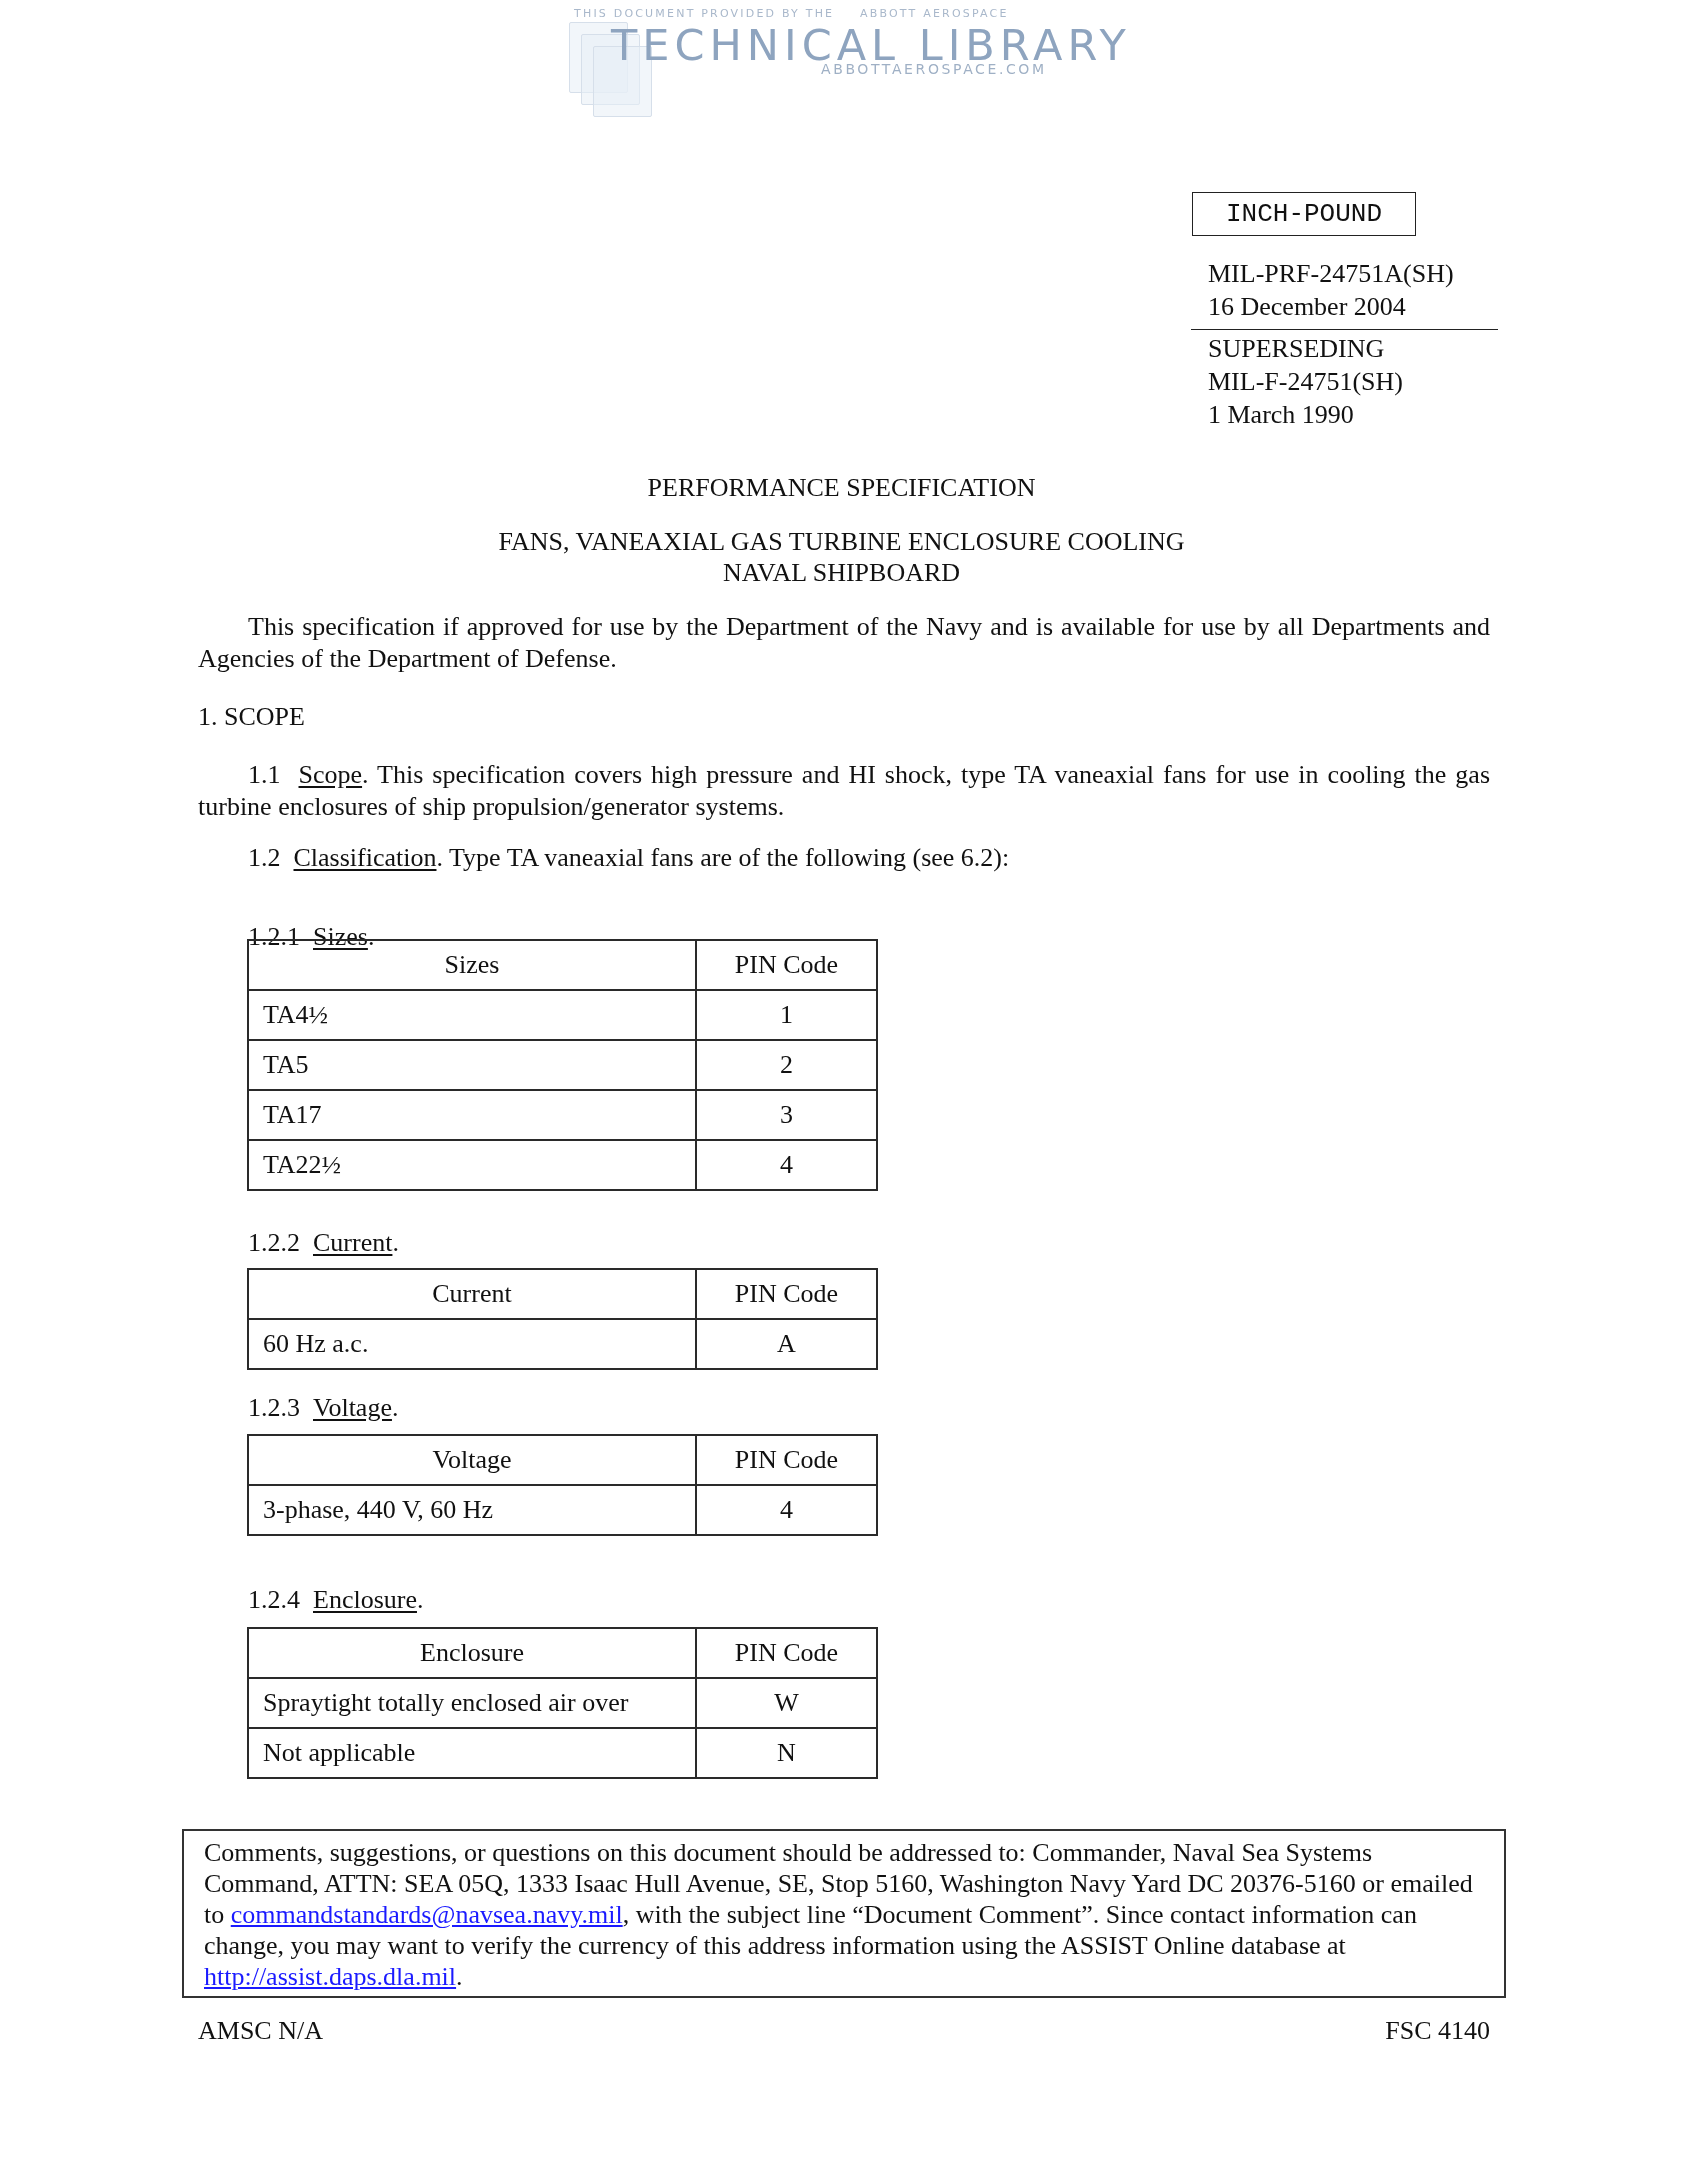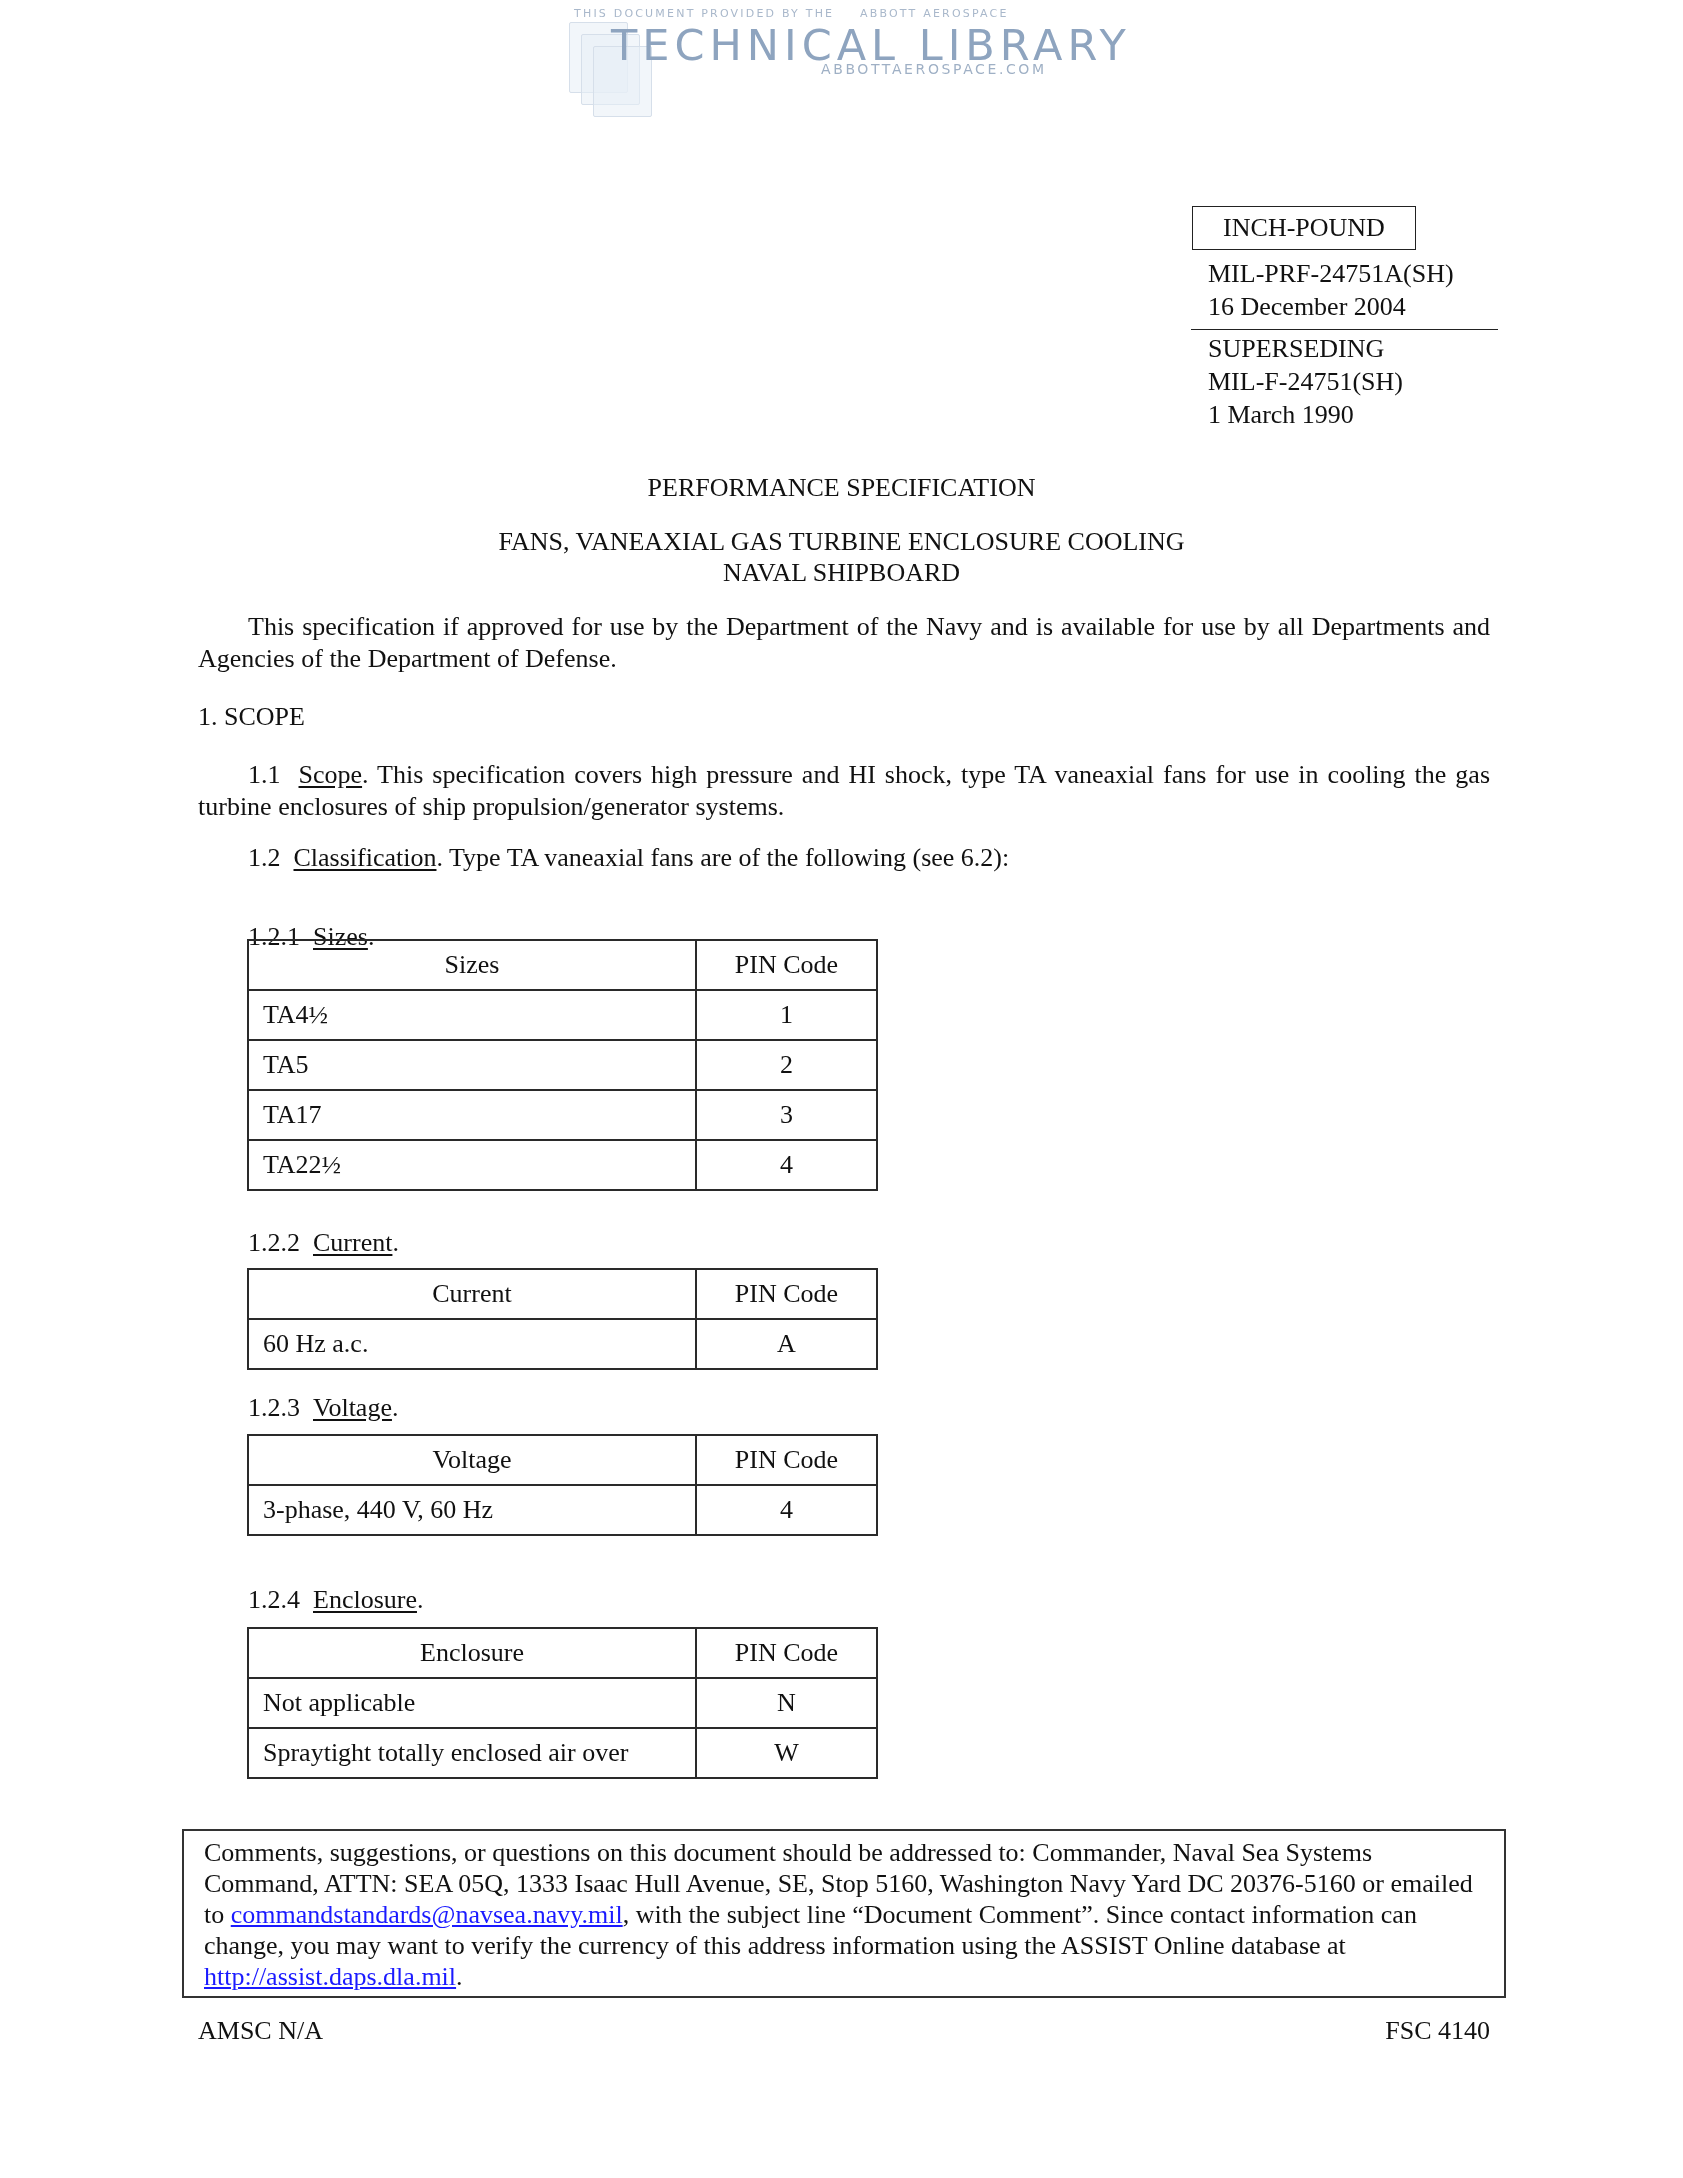--- a/index.html
+++ b/index.html
@@ -36,23 +36,23 @@
       letter-spacing: 5px; color: #8ea4bf; white-space: nowrap; font-weight: normal; text-align: center;
     }
     .logo-line3 {
       position: absolute; left: 252px; top: 57px;
       font-family: "DejaVu Sans", sans-serif; font-size: 14px;
       letter-spacing: 2.6px; color: #9fb0c5; white-space: nowrap;
     }
 
     
     .inch-box {
-      left: 1192px; top: 206px; width: 224px; height: 44px;
+      left: 1192px; top: 192px; width: 224px; height: 44px;
       border: 1.5px solid #222; box-sizing: border-box;
-      font-size: 26px; text-align: center; line-height: 42px;
+      font-size: 26px; text-align: center; line-height: 42px; font-family: Liberation Mono, monospace;
     }
     .id-block { left: 1208px; top: 257px; font-size: 26px; line-height: 33px; }
     .id-rule { left: 1191px; top: 329px; width: 307px; height: 0; border-top: 1.5px solid #222; }
     .sup-block { left: 1208px; top: 332px; font-size: 26px; line-height: 33px; }
 
     .center-line {
       left: 0; width: 1683px; text-align: center; font-size: 26px;
     }
 
     .para {
@@ -196,27 +196,27 @@
 <div class="abs sub" style="top:1585px;">
   <span>1.2.4</span>&nbsp;&nbsp;<u>Enclosure</u>.
 </div>
 <table class="pin" style="top:1627px;">
   <tbody>
       <tr>
     <th class="c1">Enclosure</th>
     <th class="c2">PIN Code</th>
   </tr>
   <tr>
+    <td class="c1">Spraytight totally enclosed air over</td>
+    <td class="c2">W</td>
+  </tr>
+  <tr>
     <td class="c1">Not applicable</td>
     <td class="c2">N</td>
   </tr>
-  <tr>
-    <td class="c1">Spraytight totally enclosed air over</td>
-    <td class="c2">W</td>
-  </tr>
 </tbody>
   </table>
 
 <div class="abs comment-box">
   <span>Comments, suggestions, or questions on this document should be addressed to: Commander, Naval Sea Systems Command, ATTN: SEA 05Q, 1333 Isaac Hull Avenue, SE, Stop 5160, Washington Navy Yard DC 20376-5160 or emailed to </span><a>commandstandards@navsea.navy.mil</a><span>, with the subject line “Document Comment”.  Since contact information can change, you may want to verify the currency of this address information using the ASSIST Online database at </span><a>http://assist.daps.dla.mil</a><span>.</span>
 </div>
 
 <div class="abs footer-left">AMSC N/A</div>
 <div class="abs footer-right">FSC 4140</div>
 

